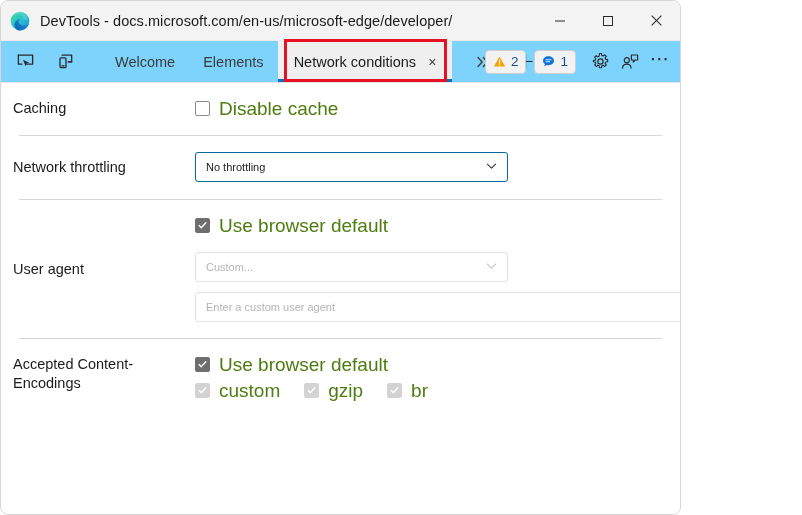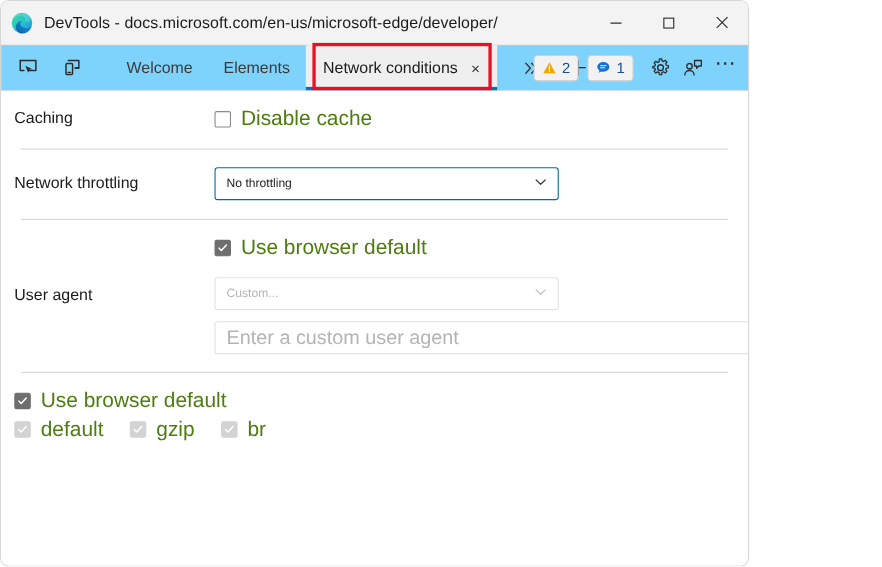--- a/index.html
+++ b/index.html
@@ -267,21 +267,21 @@
     transform: translateY(-50%);
   }
   .textinput {
     width: 563px;
     height: 30px;
     box-sizing: border-box;
     border: 1px solid #e2e2e2;
     border-radius: 3px;
     background: #ffffff;
     padding: 0 10px;
-    font-size: 18px;
+    font-size: 11px;
     color: #1b1b1b;
     font-family: "Liberation Sans", sans-serif;
     outline: none;
   }
   .textinput::placeholder { color: #b4b4b4; }
 
   .client-hints {
     display: flex;
     align-items: center;
     gap: 8px;
@@ -486,39 +486,40 @@
         </div>
 
         <input class="textinput" style="margin-top: 10px;" type="text" placeholder="Enter a custom user agent">
 
       </div>
     </div>
 
     <div class="divider"></div>
 
     <div class="row" style="padding-top:16px; padding-bottom:16px;">
+      <div class="row-label">Accepted Content-Encodings</div>
       <div class="row-control">
 
         <label class="cb-line">
           <span class="cb checked">
             <svg class="tick" viewBox="0 0 10 10">
               <path d="M1.3 5.1l2.3 2.4L8.7 2" fill="none" stroke="#ffffff" stroke-width="1.5" stroke-linecap="round" stroke-linejoin="round"></path>
             </svg>
           </span>
           <span>Use browser default</span>
         </label>
 
         <div class="encodings-sub">
           <label class="cb-line">
             <span class="cb checked disabled">
               <svg class="tick" viewBox="0 0 10 10">
                 <path d="M1.3 5.1l2.3 2.4L8.7 2" fill="none" stroke="#ffffff" stroke-width="1.5" stroke-linecap="round" stroke-linejoin="round"></path>
               </svg>
             </span>
-            <span>default</span>
+            <span>custom</span>
           </label>
           <span class="gap"></span>
           <label class="cb-line">
             <span class="cb checked disabled">
               <svg class="tick" viewBox="0 0 10 10">
                 <path d="M1.3 5.1l2.3 2.4L8.7 2" fill="none" stroke="#ffffff" stroke-width="1.5" stroke-linecap="round" stroke-linejoin="round"></path>
               </svg>
             </span>
             <span>gzip</span>
           </label>

